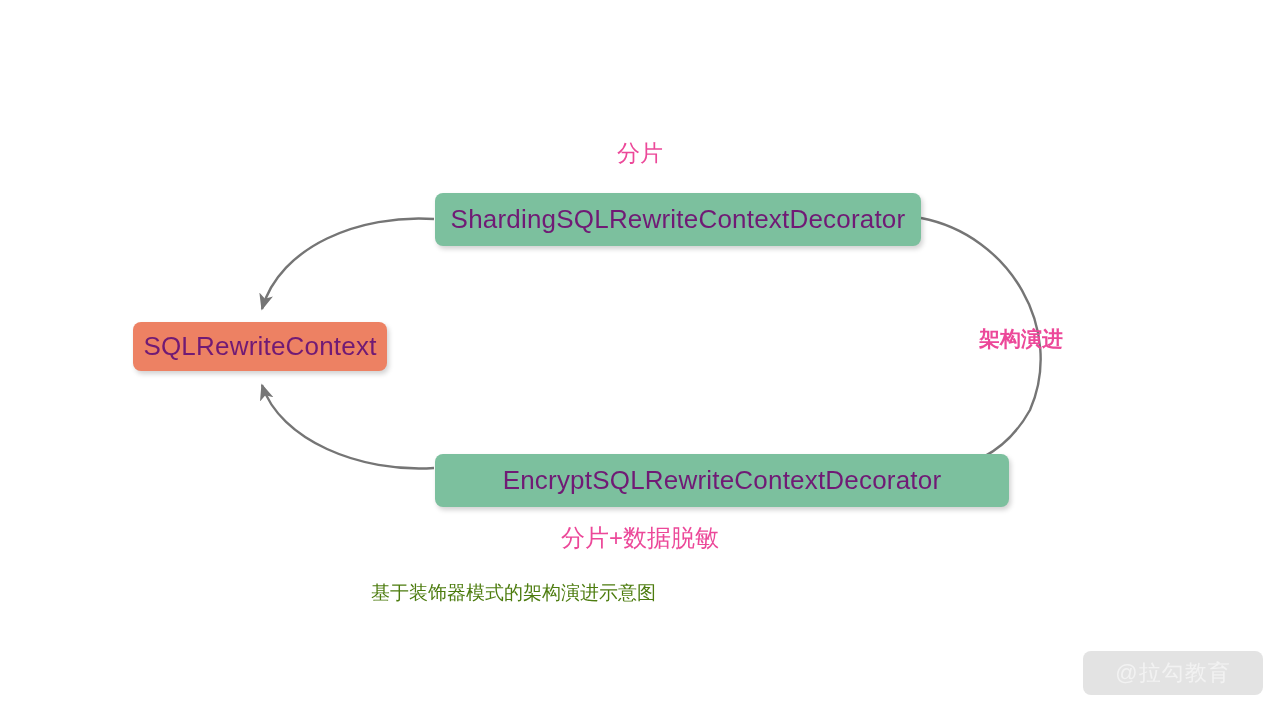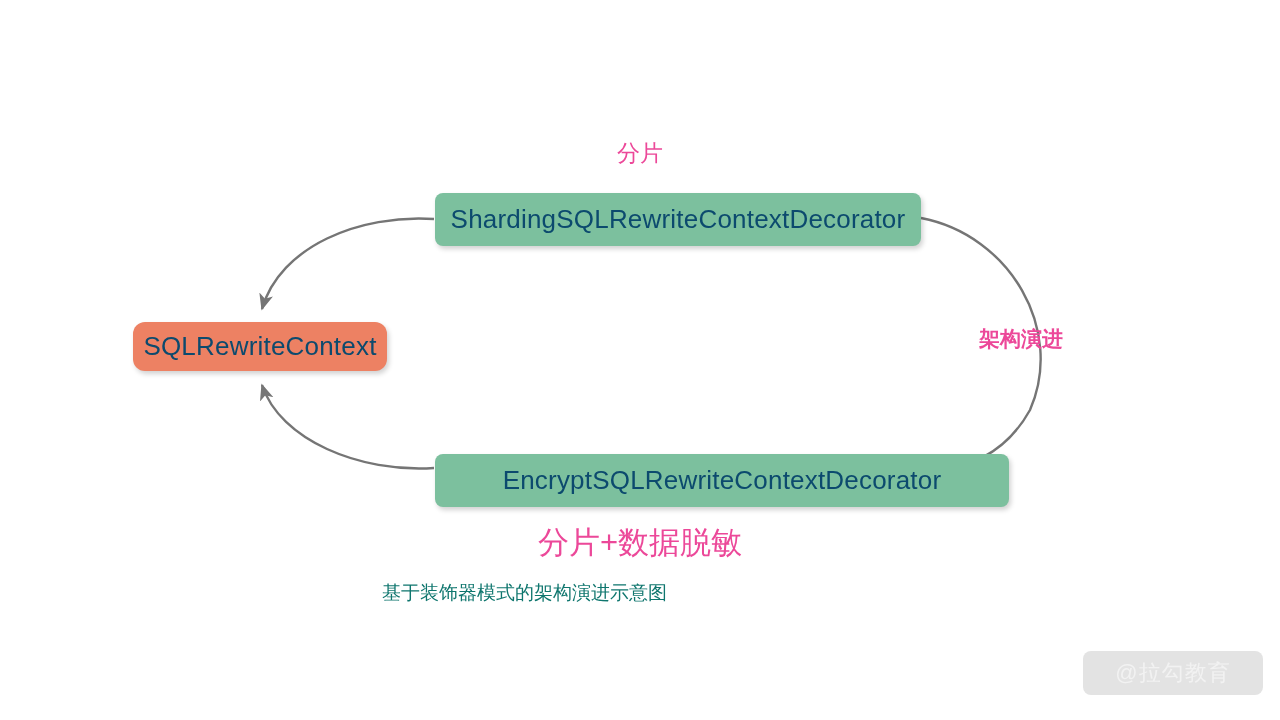--- a/index.html
+++ b/index.html
@@ -29,21 +29,21 @@
     height: 720px;
     pointer-events: none;
   }
   .node {
     position: absolute;
     box-sizing: border-box;
     display: flex;
     align-items: center;
     justify-content: center;
     border-radius: 8px;
-    color: #0c4a6e;
+    color: #701a75;
     font-size: 26px;
     font-weight: 400;
     letter-spacing: 0.2px;
     white-space: nowrap;
     box-shadow: 2px 3px 5px rgba(0,0,0,0.18);
   }
   #node-sharding {
     left: 435px;
     top: 193px;
     width: 486px;
@@ -54,56 +54,54 @@
     top: 441px;
     width: 574px;
     height: 53px;
     margin-top: 13px;
   }
   #node-context {
     left: 133px;
     top: 322px;
     width: 254px;
     height: 49px;
-    border-radius: 12px;
   }
   .edge-label {
     position: absolute;
     color: #ec4899;
     white-space: nowrap;
   }
   #label-top {
     left: 0;
     top: 138px;
     width: 1280px;
     text-align: center;
     font-size: 23px;
   }
   #label-bottom {
     left: 0;
     top: 522px;
     width: 1280px;
     text-align: center;
-    font-size: 31px;
+    font-size: 24px;
   }
   #label-right {
     left: 979px;
     top: 325px;
     font-size: 21px;
     font-weight: bold;
   }
   #caption {
     position: absolute;
     left: 0;
     top: 580px;
     width: 1027px;
     text-align: center;
     font-size: 19px;
-    color: #0f766e;
-    padding-left: 11px;
+    color: #4d7c0f;
   }
   #watermark {
     position: absolute;
     left: 1083px;
     top: 651px;
     width: 180px;
     height: 44px;
     border-radius: 8px;
     background: #e3e3e3;
     display: flex;

